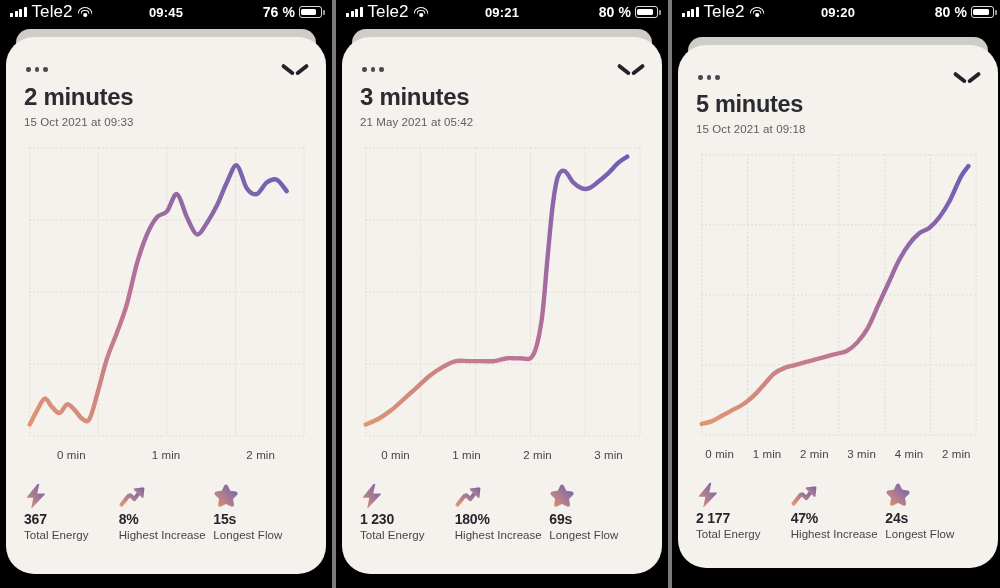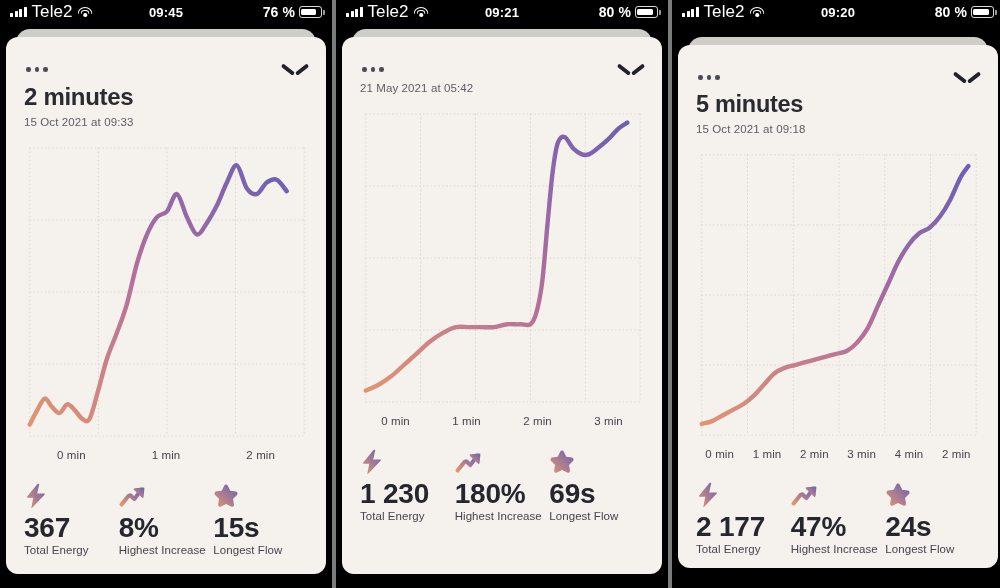--- a/index.html
+++ b/index.html
@@ -68,21 +68,21 @@
 
   
   .stage { position: relative; height: 564px; background:#000; }
   .backcard {
     position:absolute; left: 16px; right: 16px; top: 5px; height: 40px;
     background: #cfcdc8; border-radius: 14px 14px 0 0;
   }
   .card {
     position:absolute; left: 6px; right: 6px; top: 13px; bottom: 14px;
     background: #f5f2ed;
-    border-radius: 12px;
+    border-radius: 28px;
     overflow: hidden;
   }
   .p3 .card { top: 21px; bottom: 20px; }
   .p3 .backcard { top: 13px; }
 
   .card-inner { padding: 0 18px; position: relative; height: 100%; }
 
   .dots-row { display:flex; align-items:flex-start; justify-content:space-between; padding-top: 22px; }
   .dots { display:flex; gap: 4px; padding-left:2px; padding-top: 8px; }
   .dots b { width: 4.5px; height: 4.5px; border-radius:50%; background:#4a4a52; display:block; }
@@ -113,21 +113,21 @@
     letter-spacing: .1px;
   }
   .xaxis span { text-align: center; }
 
   
   .stats { display:flex; margin-top: 22px; }
   .stat { display:flex; flex-direction: column; }
   .stat .ico { height: 26px; margin-bottom: 3px; }
   .stat .ico svg { display:block; }
   .stat .val {
-    font-size: 28px; font-weight: bold; color: #26262e; letter-spacing: -.2px;
+    font-size: 14px; font-weight: bold; color: #26262e; letter-spacing: -.2px;
     line-height: 1.12;
   }
   .stat .lbl { font-size: 11.5px; color: #44444b; margin-top: 1px; letter-spacing: .05px; }
 </style>
 </head>
 <body>
 
 <div class="screens" id="screens">
     <div class="phone p1">
       <div class="statusbar">
@@ -277,20 +277,21 @@
         <div class="card">
           <div class="card-inner">
             <div class="dots-row">
               <div class="dots">
                 <b></b>
                 <b></b>
                 <b></b>
               </div>
               <div class="chev"></div>
             </div>
+            <div class="title">3 minutes</div>
             <div class="subtitle">21 May 2021 at 05:42</div>
             <div class="chartwrap">
               <svg viewBox="0 0 296 298" preserveAspectRatio="none">
                 <defs>
                   <linearGradient id="lg_1" x1="0" y1="1" x2="1" y2="0" gradientUnits="objectBoundingBox">
                     <stop offset="0%" stop-color="#e09571"></stop>
                     <stop offset="48%" stop-color="#b5709a"></stop>
                     <stop offset="100%" stop-color="#6b5fb5"></stop>
                   </linearGradient>
                 </defs>

